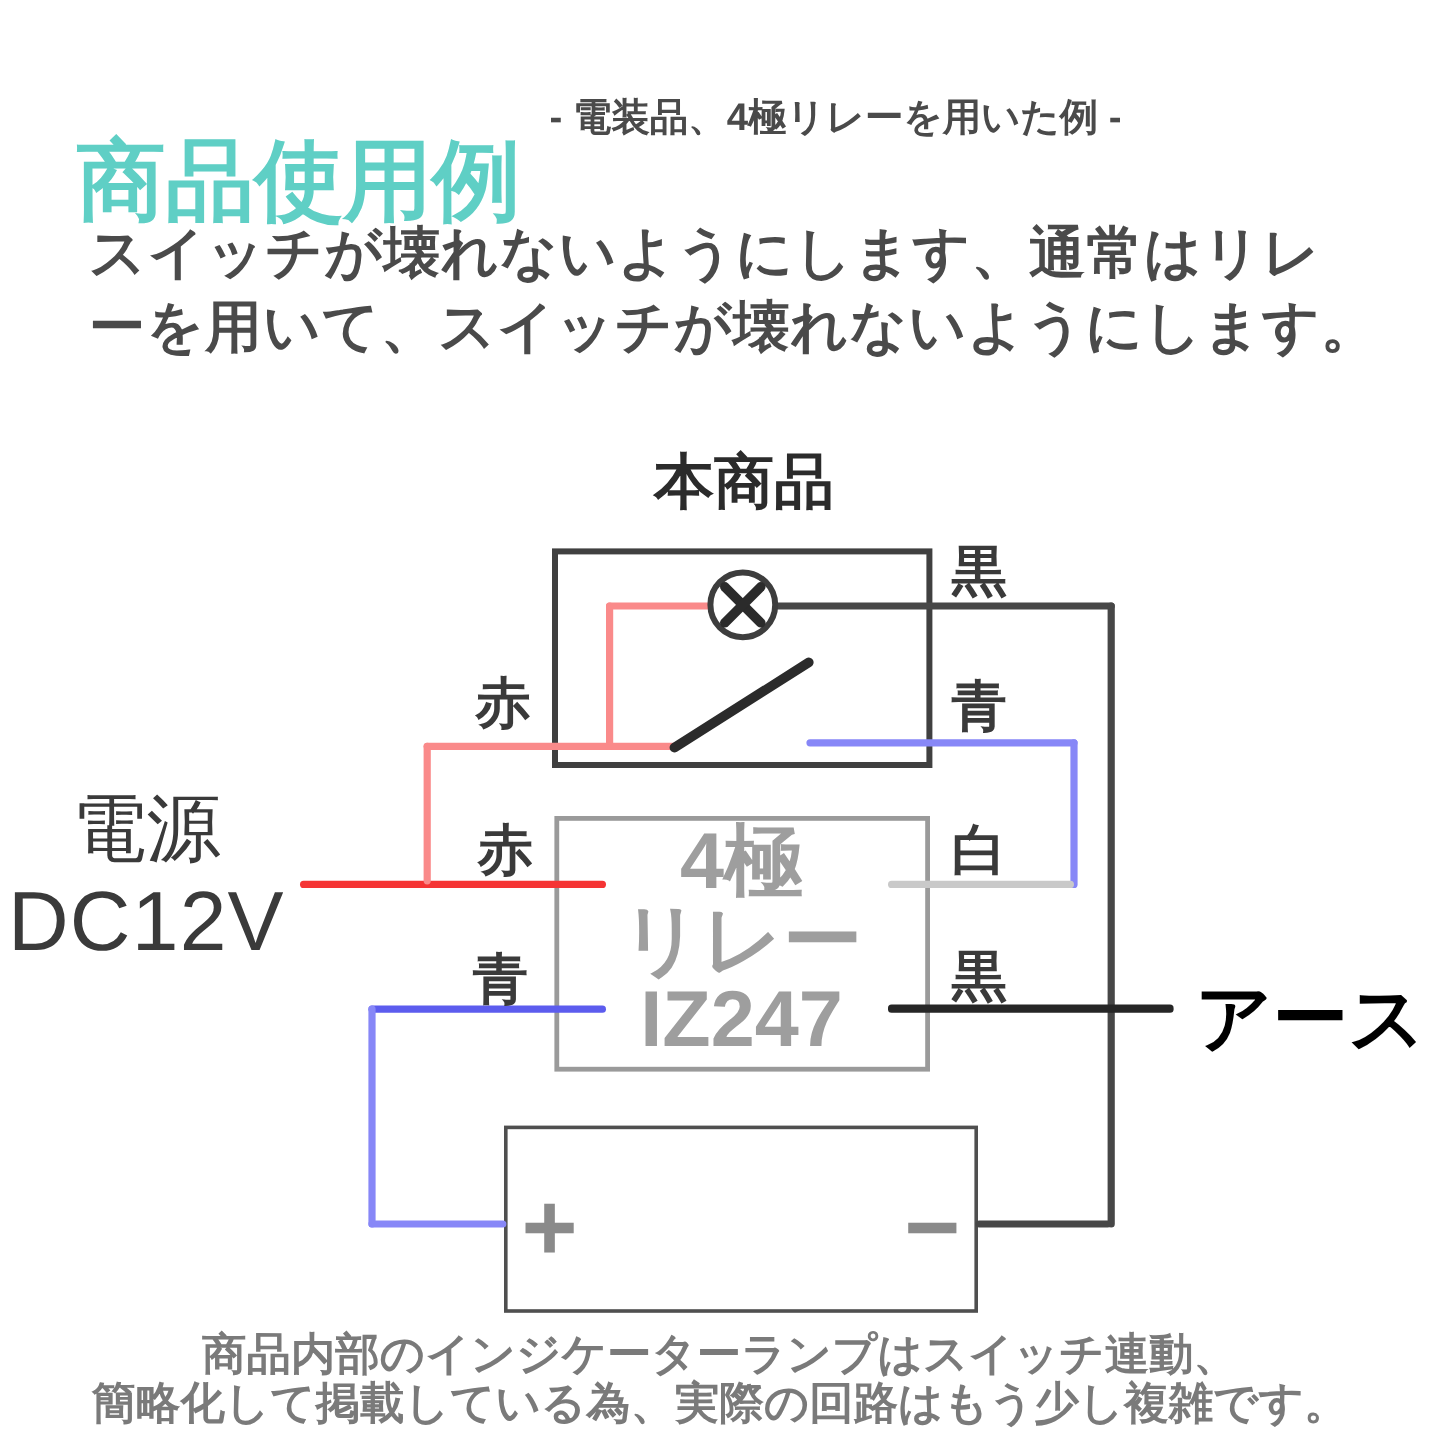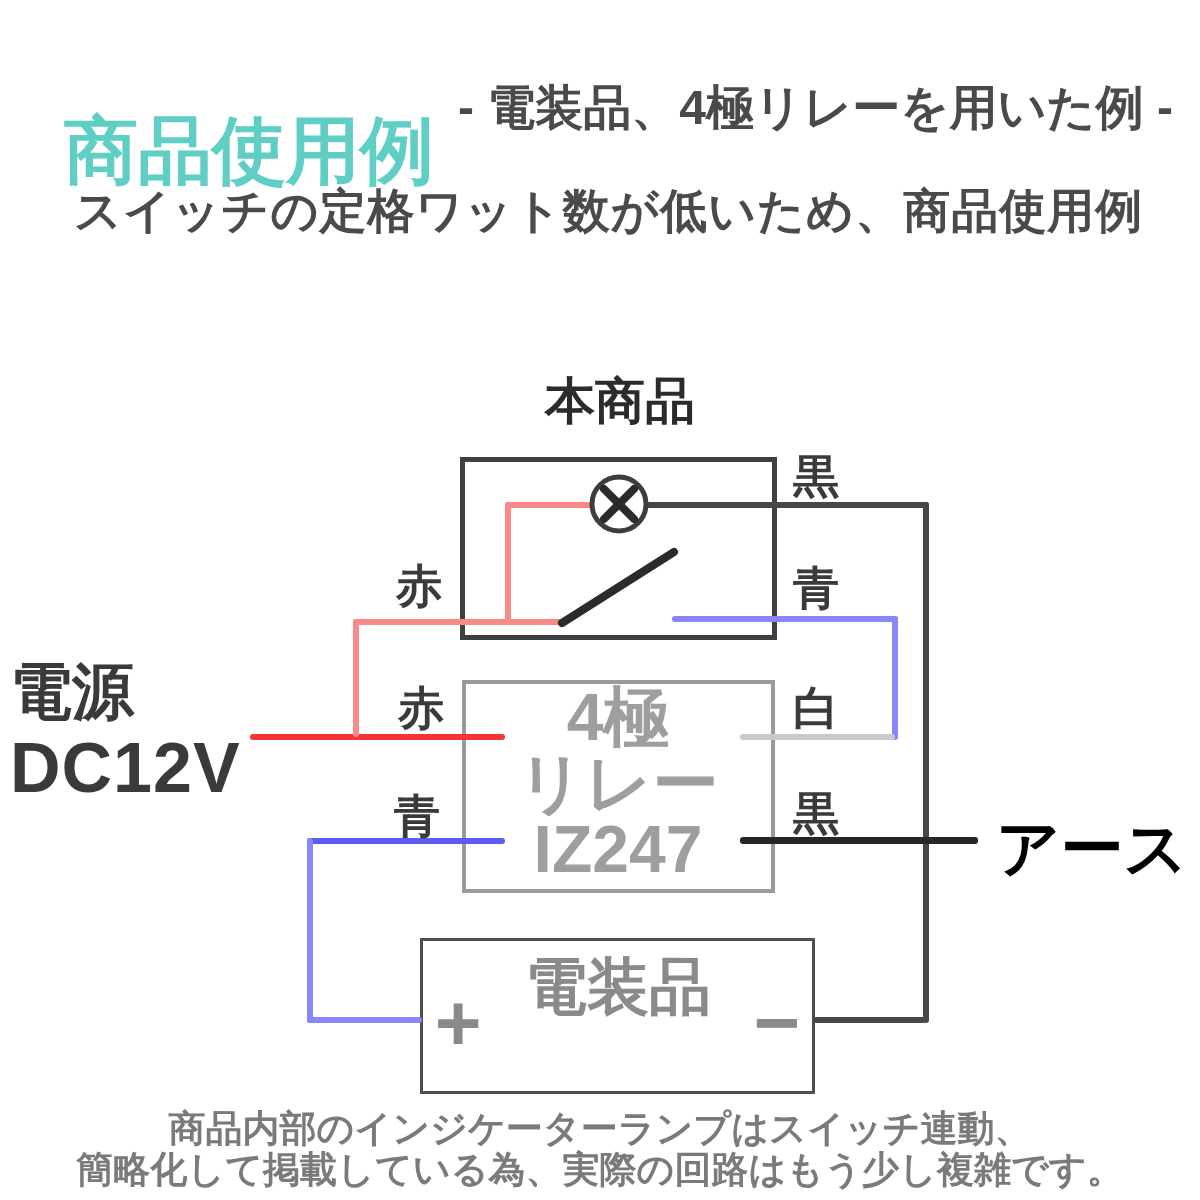--- a/index.html
+++ b/index.html
@@ -3,21 +3,21 @@
 <meta charset="utf-8">
 <style>
   html,body{margin:0;padding:0;background:#fff;}
   #canvas{
     position:relative;width:1200px;height:1200px;background:#ffffff;overflow:hidden;
     font-family:"Liberation Sans","DejaVu Sans",sans-serif;color:#3a3a3a;
   }
   .abs{position:absolute;}
   
   .title{left:64px;top:56px;font-size:74px;font-weight:900;color:#5fcfc5;letter-spacing:0px;white-space:nowrap;margin-top:46px;}
-  .subtitle{left:458px;top:76px;font-size:48px;font-weight:800;color:#4a4a4a;white-space:nowrap;}
+  .subtitle{left:458px;top:76px;font-size:32px;font-weight:800;color:#4a4a4a;white-space:nowrap;}
   
   .intro{left:74px;top:180px;font-size:47px;font-weight:800;color:#4a4a4a;line-height:61px;letter-spacing:1px;white-space:nowrap;}
   
   .box{position:absolute;background:transparent;box-sizing:border-box;}
   .switch-box{left:460px;top:457px;width:317px;height:183px;border:5px solid #404040;}
   .relay-box{left:462px;top:680px;width:313px;height:213px;border:4px solid #9a9a9a;}
   .load-box{left:420px;top:938px;width:395px;height:156px;border:3px solid #4f4f4f;}
   
   .wire{position:absolute;border-radius:3px;}
   
@@ -28,38 +28,39 @@
   .plus{left:414px;top:973px;}
   .minus{left:733px;top:973px;}
   .wire-label{font-size:46px;font-weight:600;color:#3a3a3a;white-space:nowrap;}
   .lbl-sw-red{left:396px;top:556px;}
   .lbl-sw-black{left:793px;top:446px;}
   .lbl-sw-blue{left:793px;top:558px;}
   .lbl-rl-red{left:398px;top:678px;}
   .lbl-rl-white{left:793px;top:678px;}
   .lbl-rl-blue{left:394px;top:786px;}
   .lbl-rl-black{left:793px;top:783px;}
-  .power{left:10px;top:656px;width:244px;color:#3a3a3a;font-weight:700;}
+  .power{left:0;top:656px;width:244px;text-align:center;color:#3a3a3a;font-weight:400;}
   .power .l1{font-size:62px;line-height:72px;}
   .power .l2{font-size:70px;line-height:64px;margin-top:8px;letter-spacing:1px;}
   .earth{left:996px;top:806px;font-size:63px;font-weight:900;color:#000000;white-space:nowrap;}
   
   .caption{left:0;top:1108px;width:1200px;text-align:center;font-size:37px;font-weight:700;color:#7a7a7a;line-height:41px;}
   svg{position:absolute;left:0;top:0;}
 </style>
 </head>
 <body>
 
 <div id="canvas">
 
   <div class="abs title" style="color: rgb(95, 207, 197);">商品使用例</div>
   <div class="abs subtitle">- 電装品、4極リレーを用いた例 -</div>
 
   <div class="abs intro">
-    <div>スイッチの定格ワット数が低いため、商品使用例</div>
+    <div>スイッチが壊れないようにします、通常はリレ</div>
+    <div>ーを用いて、スイッチが壊れないようにします。</div>
   </div>
 
   <div class="box switch-box"></div>
   <div class="box relay-box"></div>
   <div class="box load-box"></div>
 
   <div class="wire" style="left: 250px; top: 734px; width: 255px; height: 6px; background: rgb(245, 52, 52);"></div>
   <div class="wire" style="left: 353px; top: 619px; width: 6px; height: 118px; background: rgb(250, 138, 138);"></div>
   <div class="wire" style="left: 353px; top: 619px; width: 212px; height: 6px; background: rgb(250, 138, 138);"></div>
   <div class="wire" style="left: 505px; top: 502px; width: 6px; height: 123px; background: rgb(250, 138, 138);"></div>
@@ -103,21 +104,20 @@
   <div class="abs wire-label lbl-rl-blue">青</div>
   <div class="abs wire-label lbl-rl-black">黒</div>
 
   <div class="abs power">
     <div class="l1">電源</div>
     <div class="l2">DC12V</div>
   </div>
 
   <div class="abs earth">アース</div>
 
-  <div class="abs load-title">電装品</div>
   <div class="abs terminal plus">+</div>
   <div class="abs terminal minus">−</div>
 
   <div class="abs caption">
     <div>商品内部のインジケーターランプはスイッチ連動、</div>
     <div>簡略化して掲載している為、実際の回路はもう少し複雑です。</div>
   </div>
 
 </div>
 

